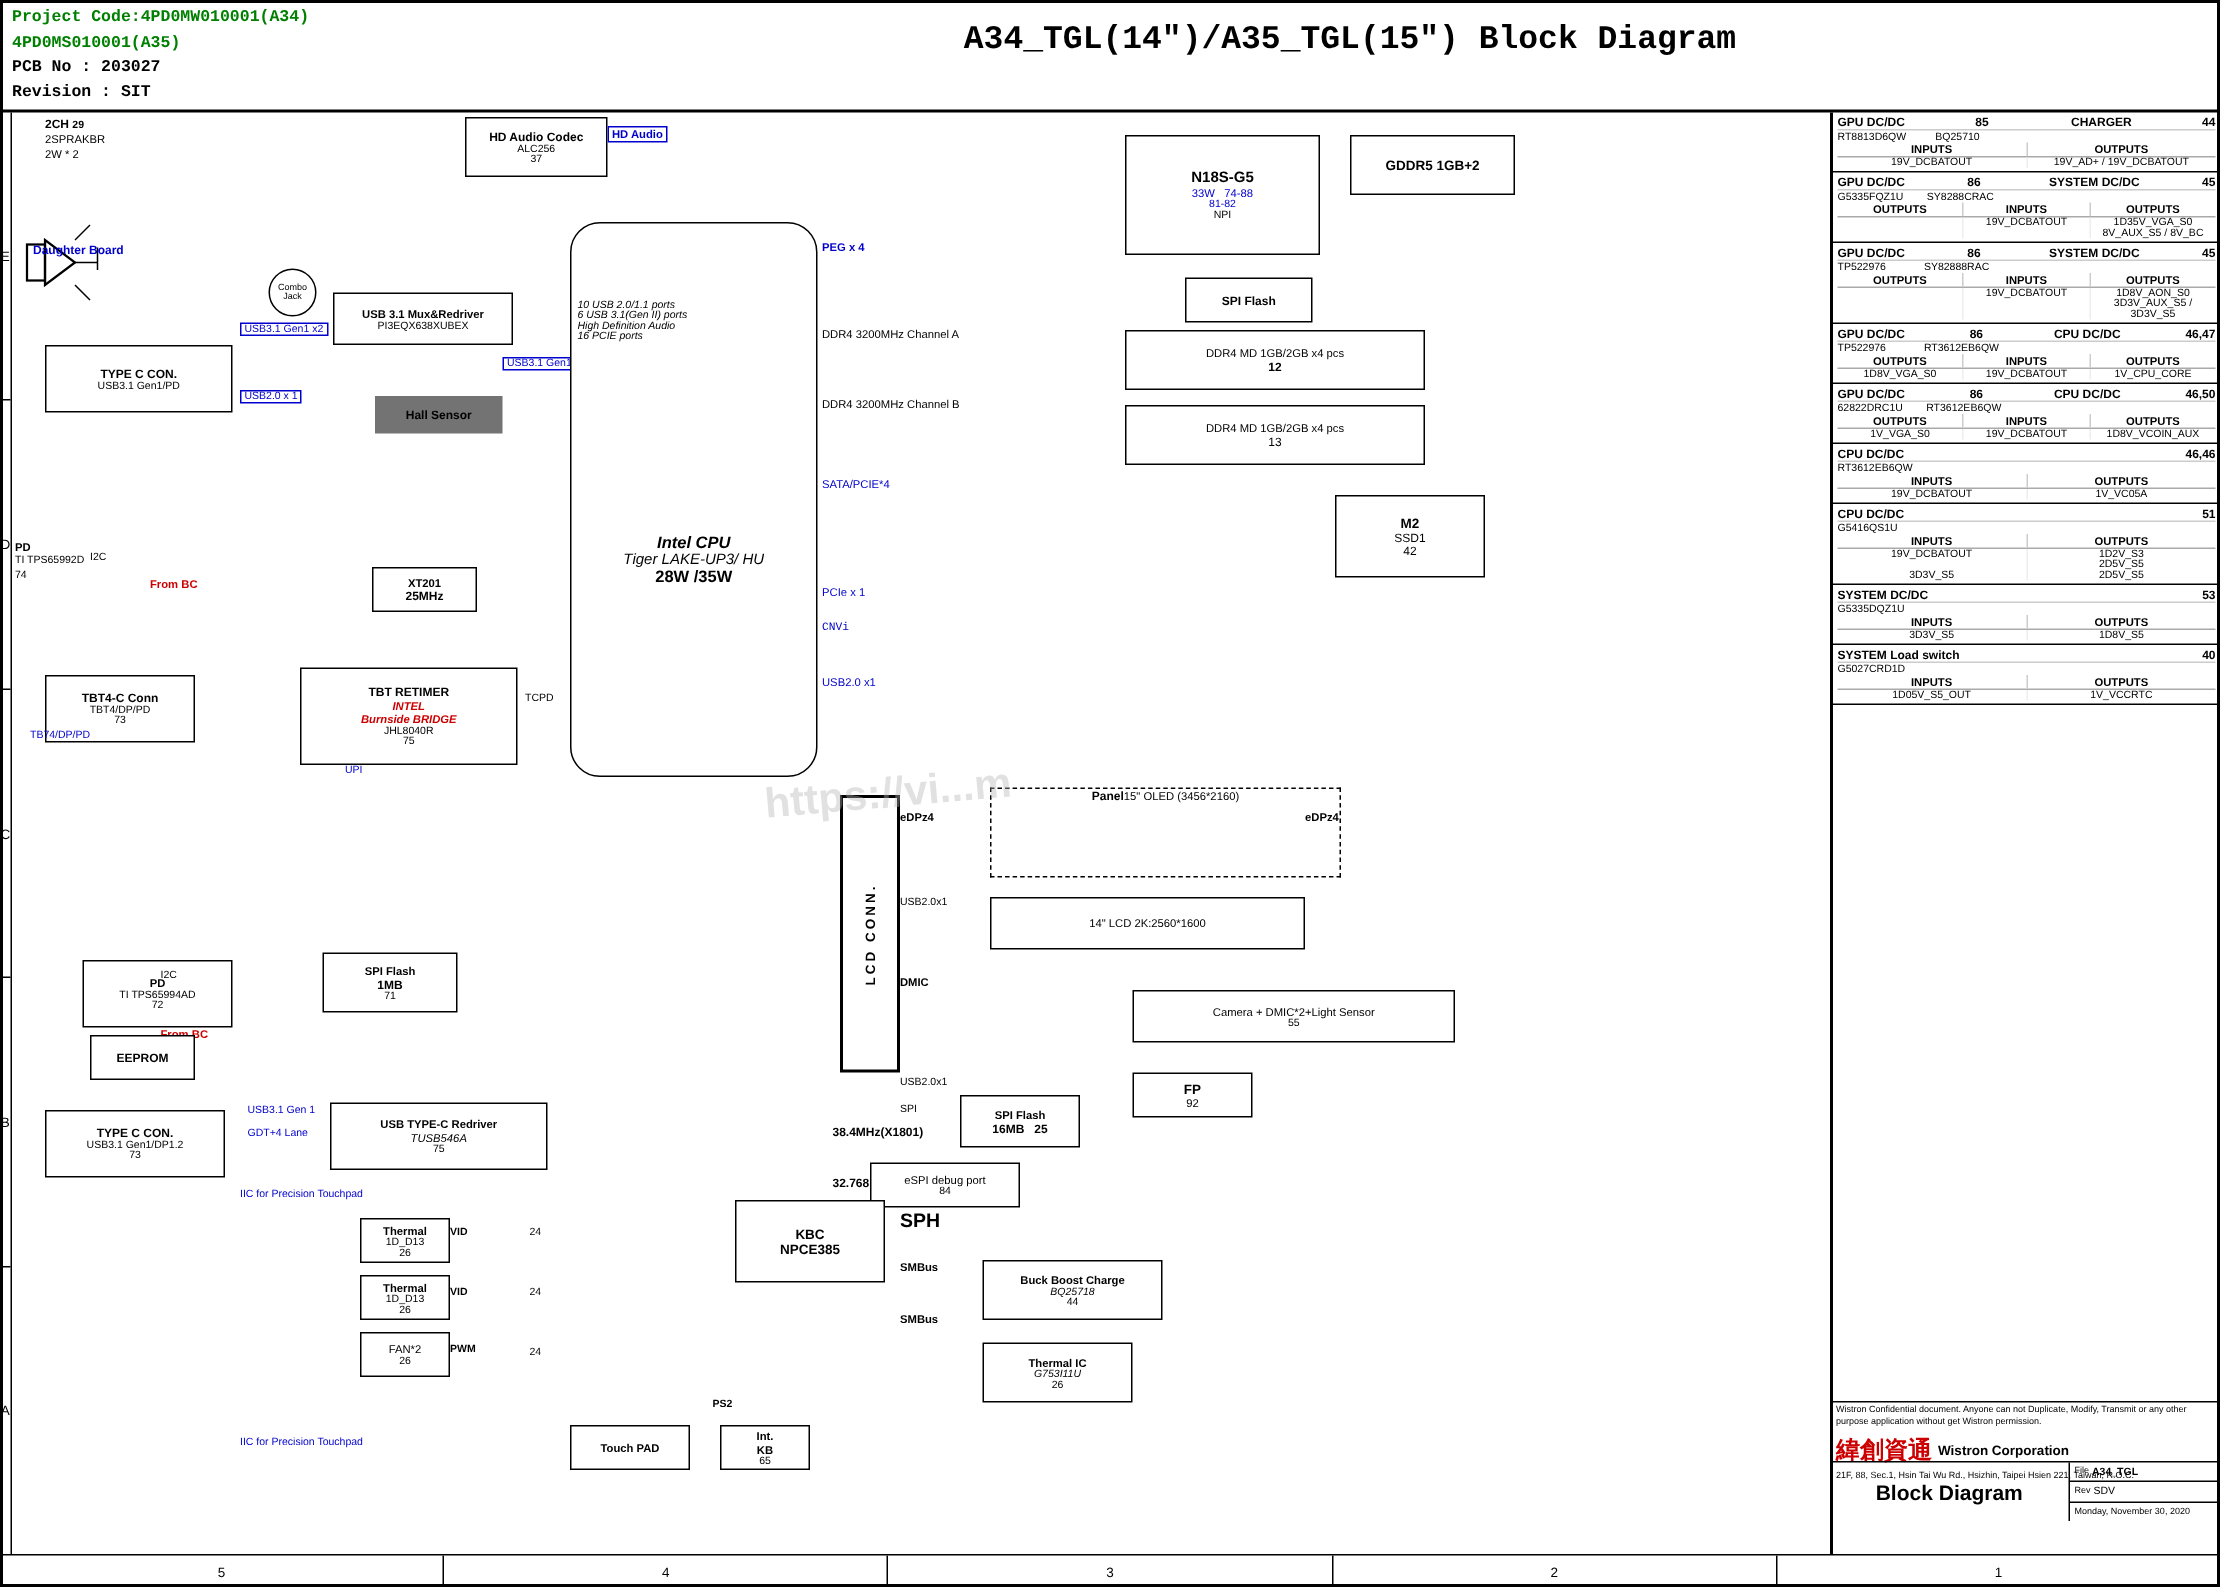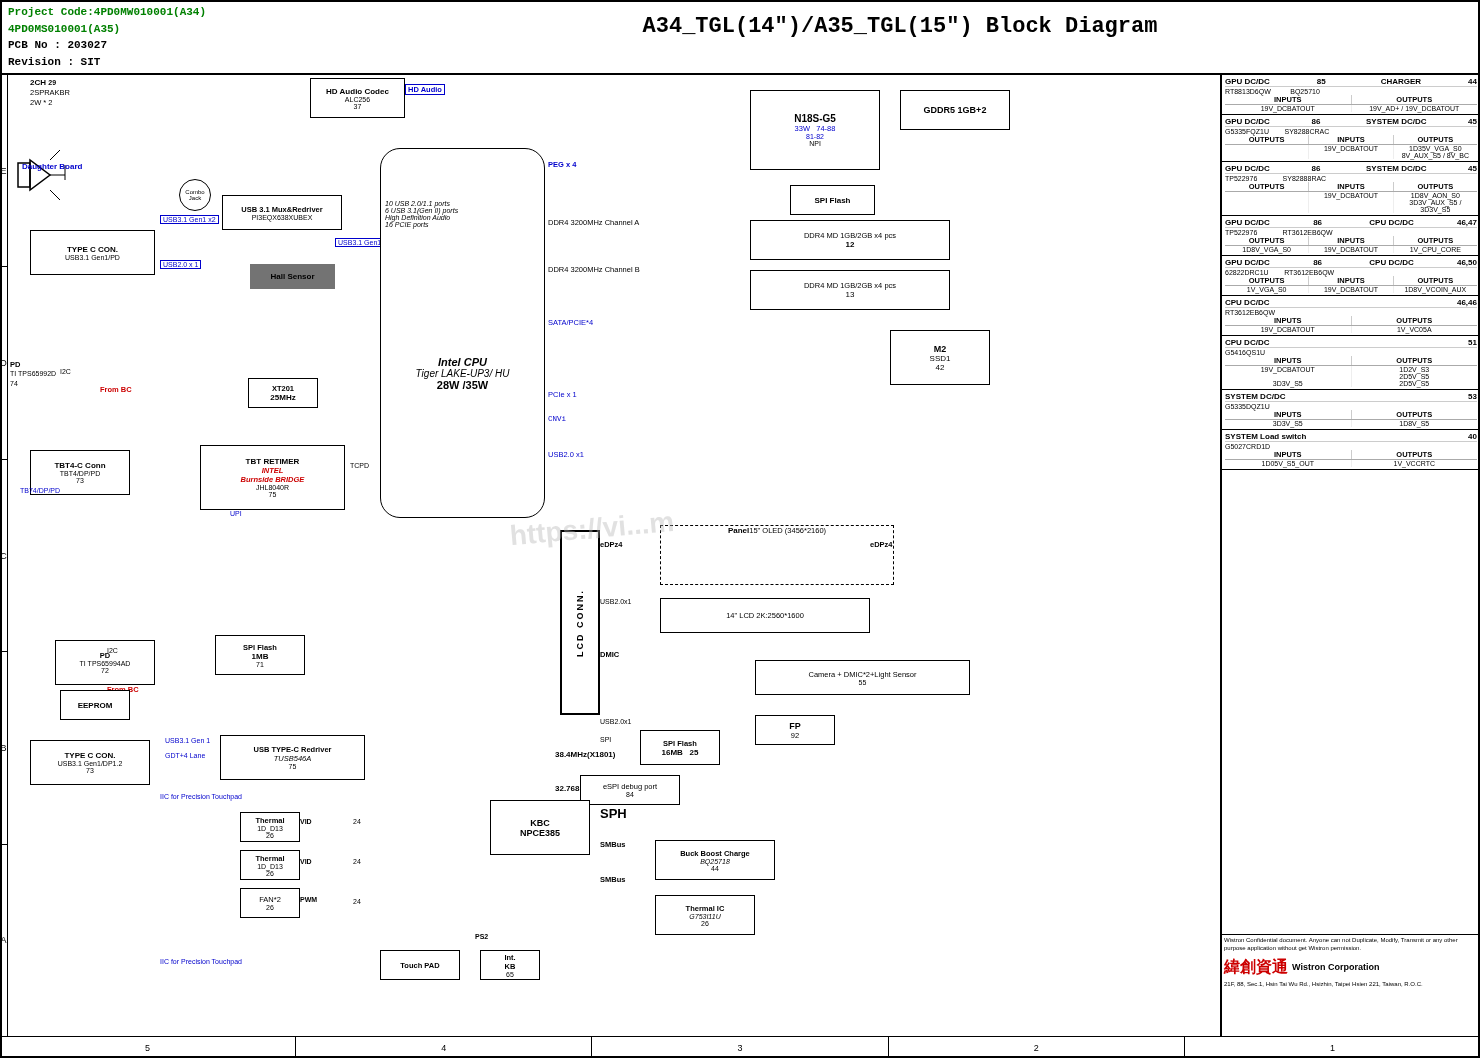--- a/index.html
+++ b/index.html
@@ -892,20 +892,36 @@
 
     <div id="wistron-area">
       <div id="wistron-legal">Wistron Confidential document. Anyone can not Duplicate, Modify, Transmit or any other purpose application without get Wistron permission.</div>
       <div id="wistron-logo-row">
         <div id="wistron-logo">緯創資通</div>
         <div id="wistron-name">Wistron Corporation</div>
       </div>
       <div id="wistron-address">21F, 88, Sec.1, Hsin Tai Wu Rd., Hsizhin, Taipei Hsien 221, Taiwan, R.O.C.</div>
     </div>
 
+    <div id="title-box">
+      <div id="title-left">Block Diagram</div>
+      <div id="title-right">
+        <div class="title-row">
+          <span style="font-size:6px;margin-right:2px;">File</span>
+          <span style="font-weight:bold;">A34_TGL</span>
+        </div>
+        <div class="title-row">
+          <span style="font-size:6px;margin-right:2px;">Rev</span>
+          <span>SDV</span>
+        </div>
+        <div class="title-row">
+          <span style="font-size:6px;">Monday, November 30, 2020</span>
+        </div>
+      </div>
+    </div>
   </div>
 
   <div id="bottom-bar">
     <div class="bottom-cell" style="flex:1;">5</div>
     <div class="bottom-cell" style="flex:1;">4</div>
     <div class="bottom-cell" style="flex:1;">3</div>
     <div class="bottom-cell" style="flex:1;">2</div>
     <div class="bottom-cell" style="flex:1;border-right:none;">1</div>
   </div>
 </div>

